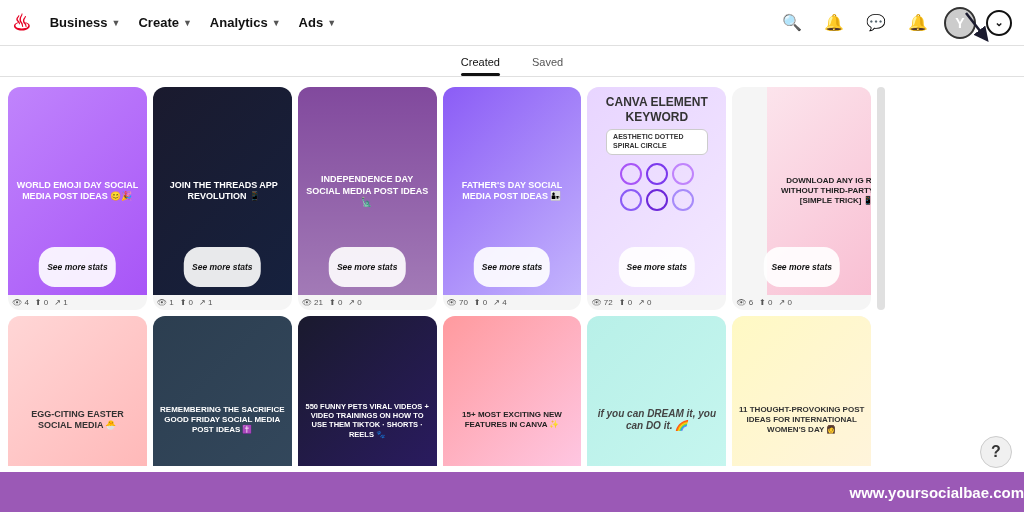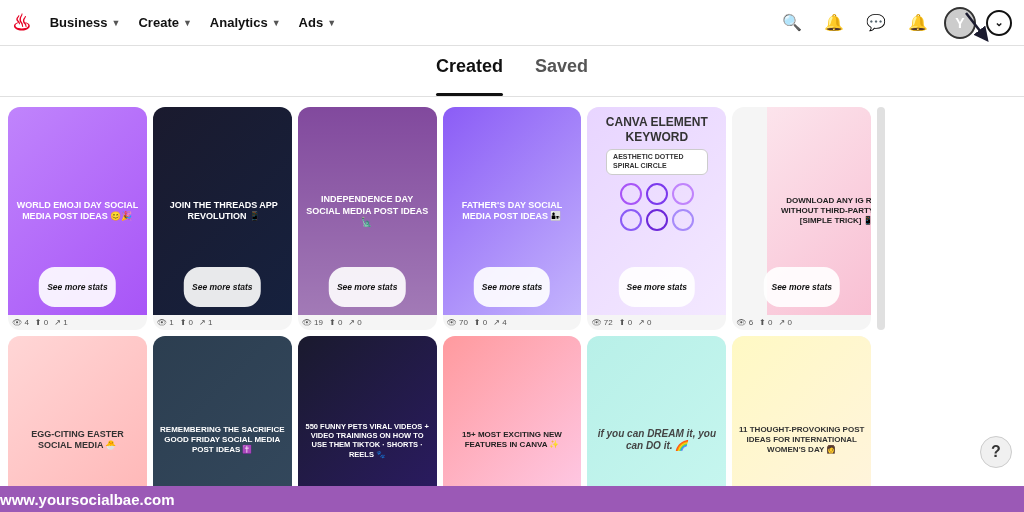--- a/index.html
+++ b/index.html
@@ -43,22 +43,22 @@
       width: 60px; height: 40px; pointer-events: none;
     }
 
     
     .tabs-bar {
       display: flex; justify-content: center; gap: 32px;
       padding: 10px 0 0 0; border-bottom: 1px solid #e0e0e0;
       background: #fff;
     }
     .tab {
-      font-size: 18px; font-weight: 700; color: #555;
-      padding-bottom: 19px; cursor: pointer; position: relative;
+      font-size: 11px; font-weight: 400; color: #555;
+      padding-bottom: 8px; cursor: pointer; position: relative;
     }
     .tab.active { color: #111; }
     .tab.active::after {
       content: ''; position: absolute; bottom: 0; left: 0; right: 0;
       height: 3px; background: #111; border-radius: 2px;
     }
 
     
     .pins-container {
       padding: 10px 8px 0 8px;
@@ -107,22 +107,22 @@
     .card-7 { background: linear-gradient(135deg, #ffd6d6, #ffb3b3); }
     .card-8 { background: linear-gradient(135deg, #2c3e50, #34495e); }
     .card-9 { background: linear-gradient(135deg, #1a1a2e, #2d1b69); }
     .card-10 { background: linear-gradient(135deg, #ff9a9e, #fecfef); }
     .card-11 { background: linear-gradient(135deg, #b8f0e8, #c8f7f0); }
     .card-12 { background: linear-gradient(135deg, #fff9c4, #fff3e0); }
 
     
     .footer-bar {
       position: absolute; bottom: 0; left: 0; right: 0;
-      height: 26px; background: #9b59b6;
-      display: flex; align-items: center; justify-content: flex-start;
+      height: 40px; background: #9b59b6;
+      display: flex; align-items: center; justify-content: flex-end;
     }
     .footer-text {
       color: #fff; font-size: 15px; font-weight: 700;
     }
 
     
     .help-btn {
       position: absolute; bottom: 44px; right: 12px;
       width: 32px; height: 32px; border-radius: 50%;
       background: #f0f0f0; border: 1px solid #ccc;
@@ -219,21 +219,21 @@
     </div>
 
     <div class="pin-card">
       <div class="pin-image">
         <div class="pin-image-inner card-3" style="color:#fff; height:100%; background: linear-gradient(to bottom, rgba(80,0,120,0.7), rgba(80,0,120,0.5));">
           INDEPENDENCE DAY SOCIAL MEDIA POST IDEAS 🗽
         </div>
         <div class="pin-stats-btn">See more stats</div>
       </div>
       <div class="pin-meta">
-        <span class="pin-meta-item">👁 19</span>
+        <span class="pin-meta-item">👁 21</span>
         <span class="pin-meta-item">⬆ 0</span>
         <span class="pin-meta-item">↗ 0</span>
       </div>
     </div>
 
     <div class="pin-card">
       <div class="pin-image">
         <div class="pin-image-inner card-4" style="color:#fff; height:100%;">
           FATHER'S DAY SOCIAL MEDIA POST IDEAS 👨‍👧
         </div>

